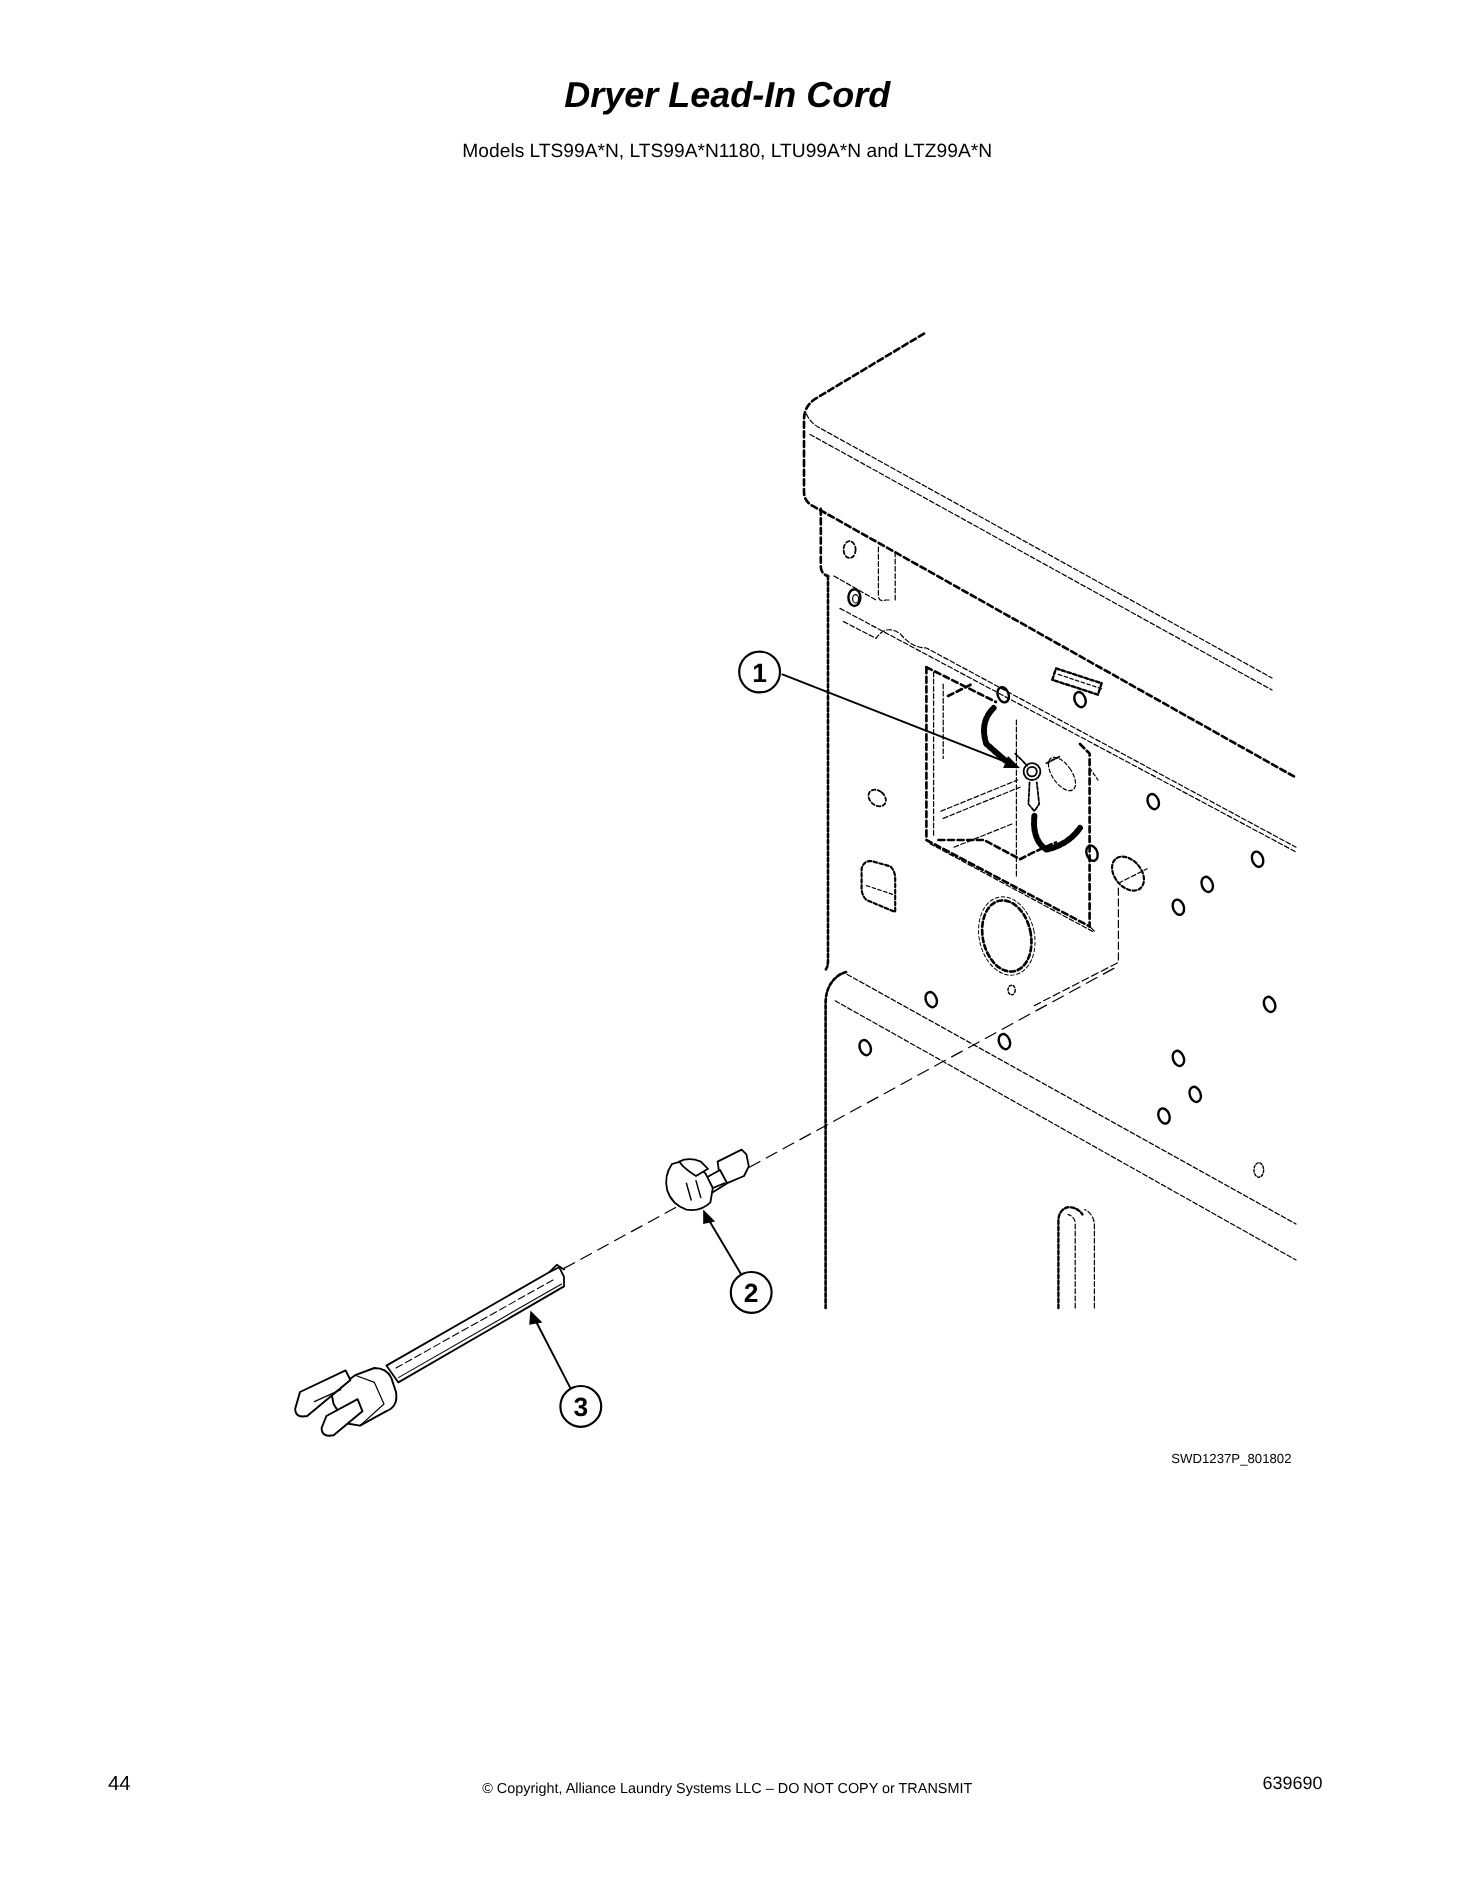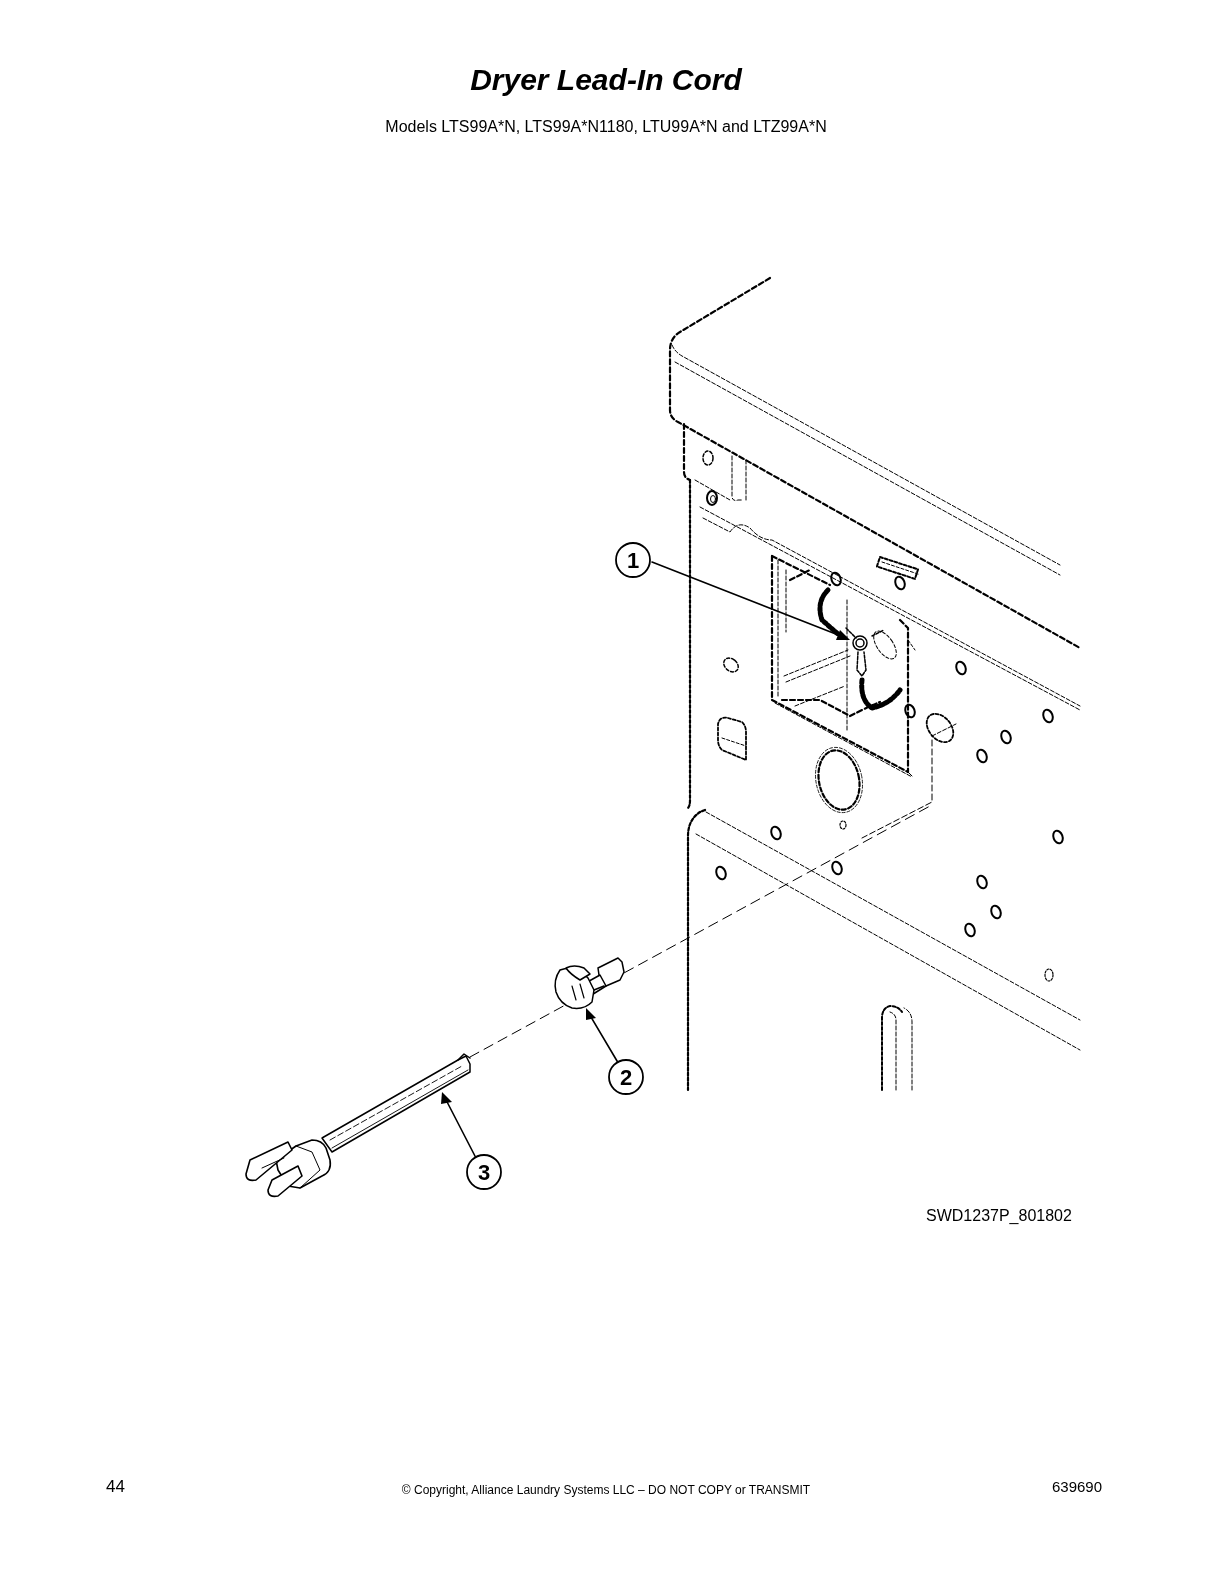--- a/index.html
+++ b/index.html
@@ -1,21 +1,21 @@
 <!DOCTYPE html>
 <html><head>
 <meta charset="utf-8">
 <style>
   html, body { margin: 0; padding: 0; background: #ffffff; }
   body { width: 1224px; height: 1584px; position: relative; overflow: hidden; font-family: "Liberation Sans", sans-serif; color: #000; }
   .title { position: absolute; top: 60px; left: 0; width: 1212px; text-align: center; font-weight: bold; font-size: 30px; line-height: 40px; font-style: italic; }
   .subtitle { position: absolute; top: 116px; left: 0; width: 1212px; text-align: center; font-size: 16px; line-height: 22px; }
   .diagram { position: absolute; left: 0; top: 0; width: 1224px; height: 1584px; }
-  .fig-id { position: absolute; left: 926px; top: 1209px; font-size: 16px; line-height: 14px; }
-  .page-number { position: absolute; left: 106px; top: 1476px; font-size: 17px; line-height: 22px; }
+  .fig-id { position: absolute; left: 976px; top: 1209px; font-size: 11px; line-height: 14px; }
+  .page-number { position: absolute; left: 90px; top: 1476px; font-size: 17px; line-height: 22px; }
   .copyright { position: absolute; left: 0; width: 1212px; top: 1480px; text-align: center; font-size: 12px; line-height: 20px; }
   .doc-number { position: absolute; left: 1052px; top: 1477px; font-size: 15px; line-height: 20px; }
   .callout-label { font-family: "Liberation Sans", sans-serif; font-weight: bold; font-size: 22px; }
 </style>
 </head>
 <body>
 
 <div class="title">Dryer Lead-In Cord</div>
 <div class="subtitle">Models LTS99A*N, LTS99A*N1180, LTU99A*N and LTZ99A*N</div>
 

